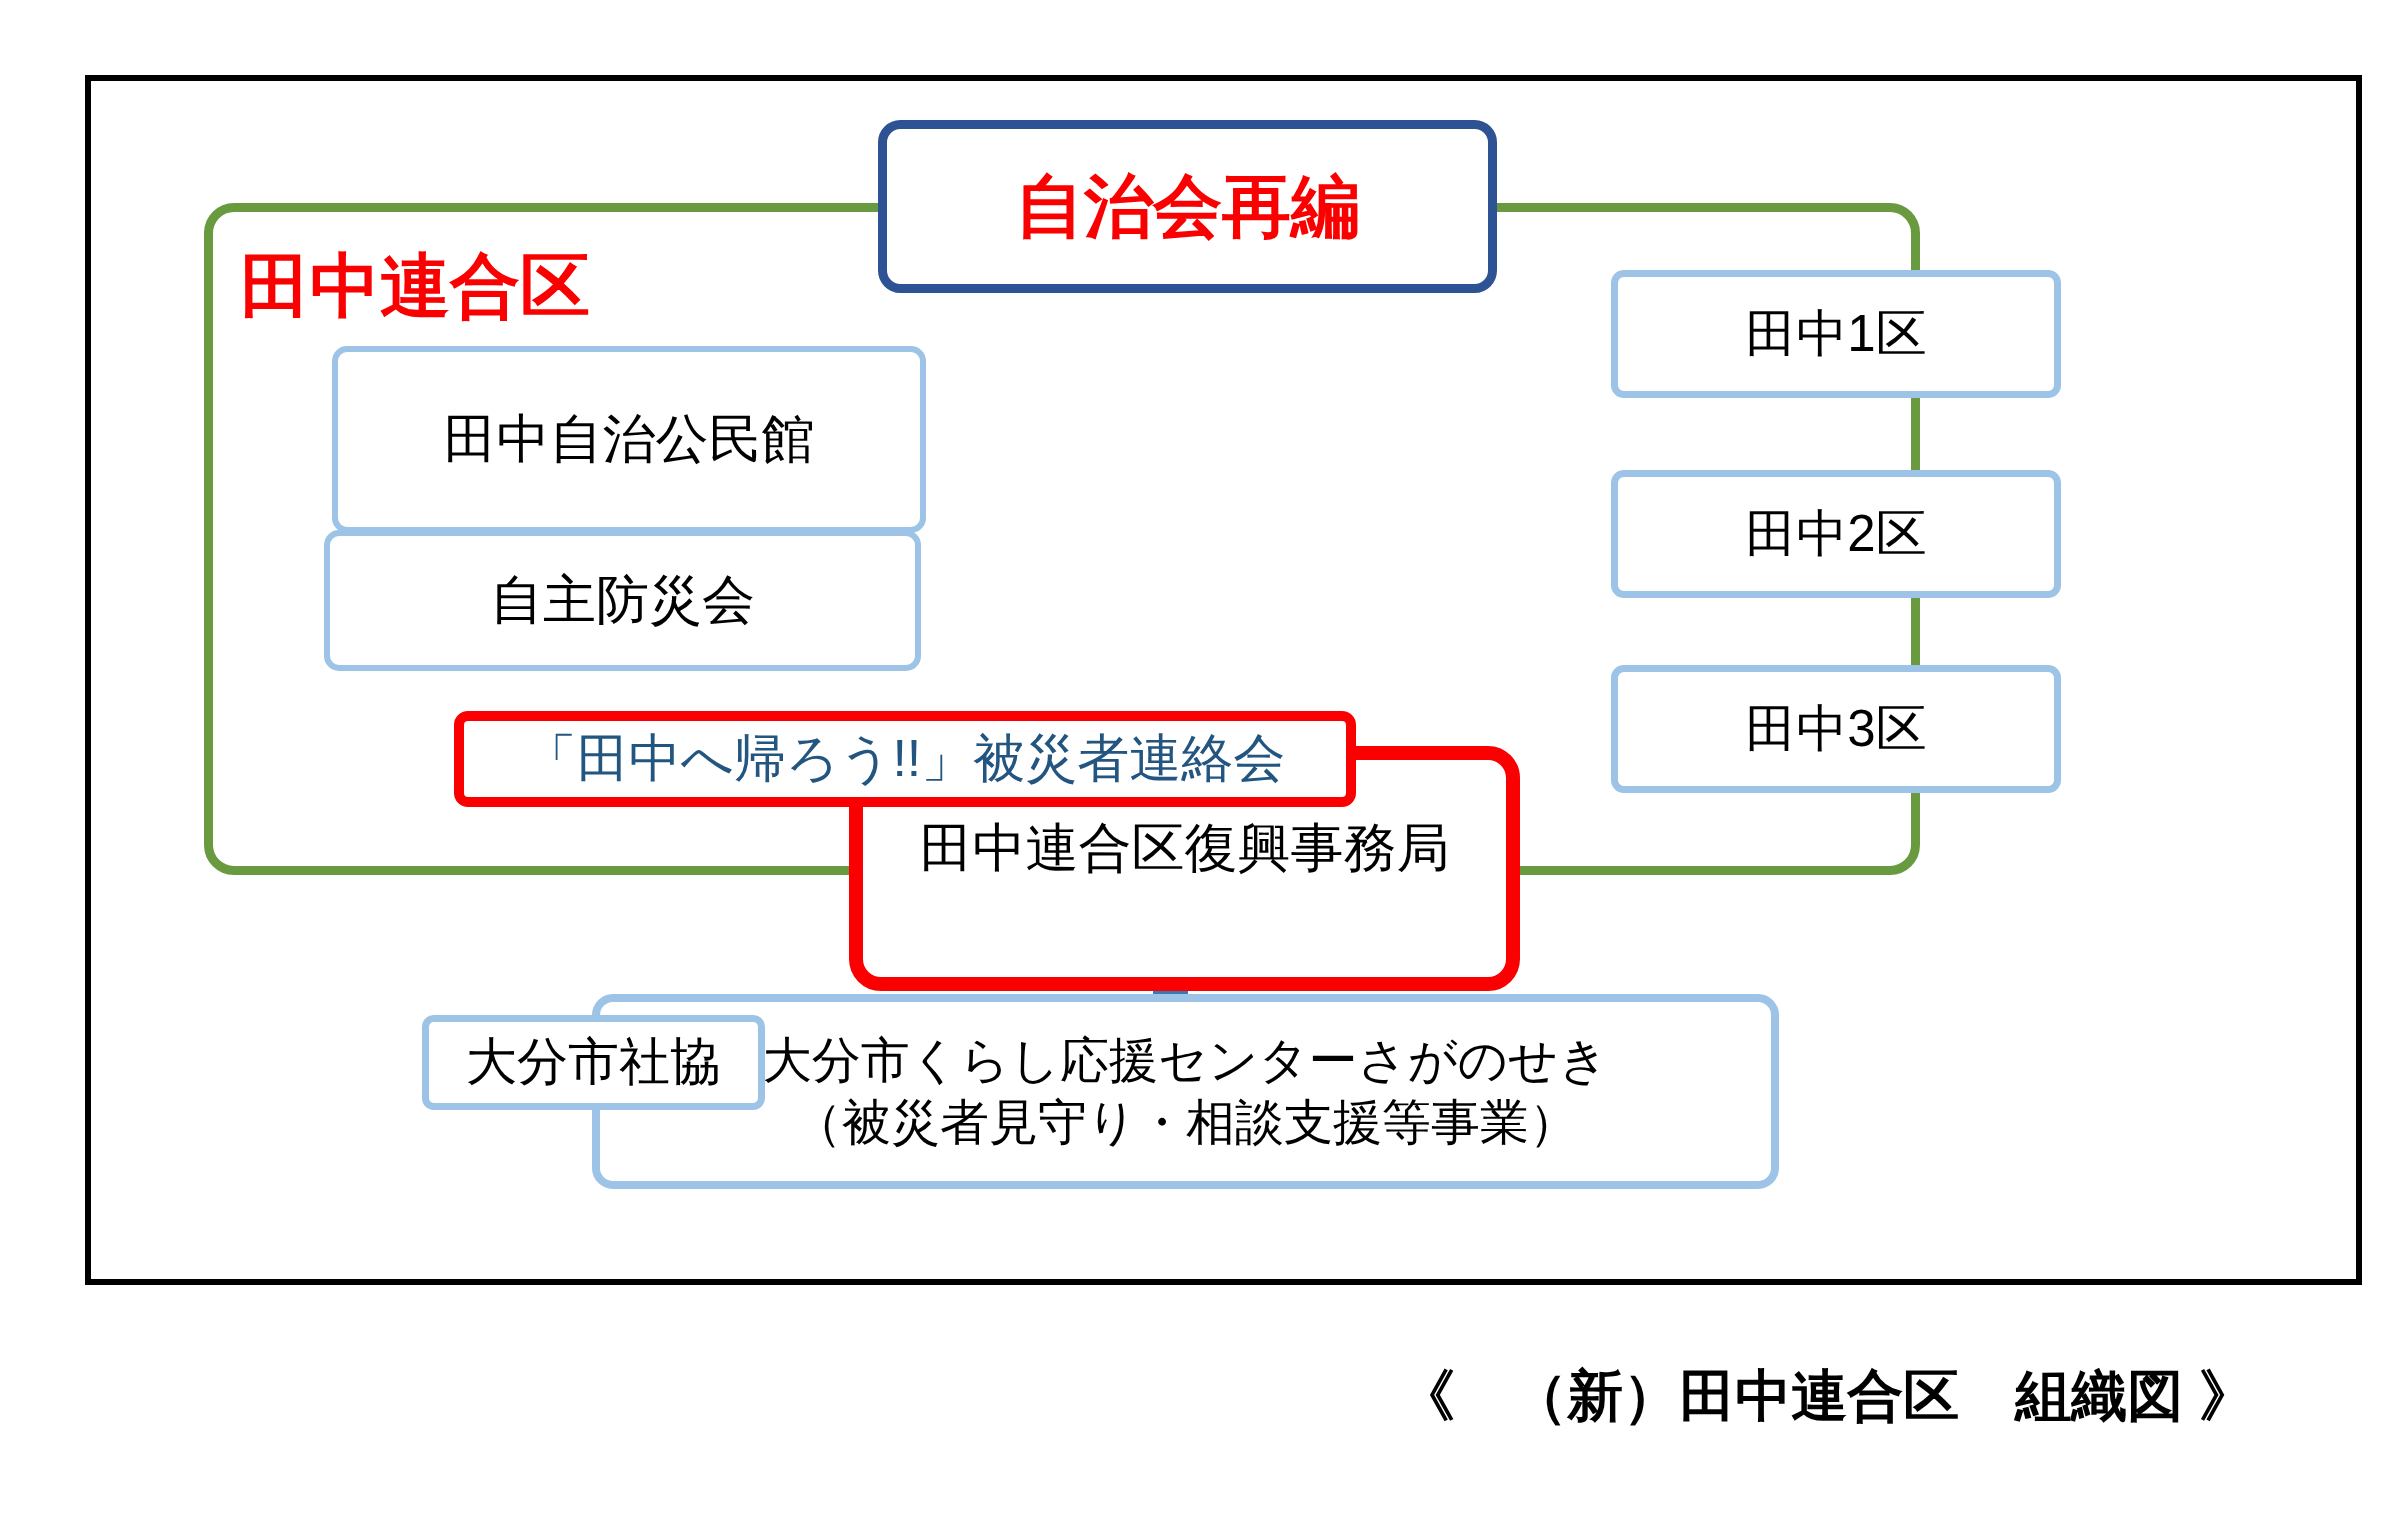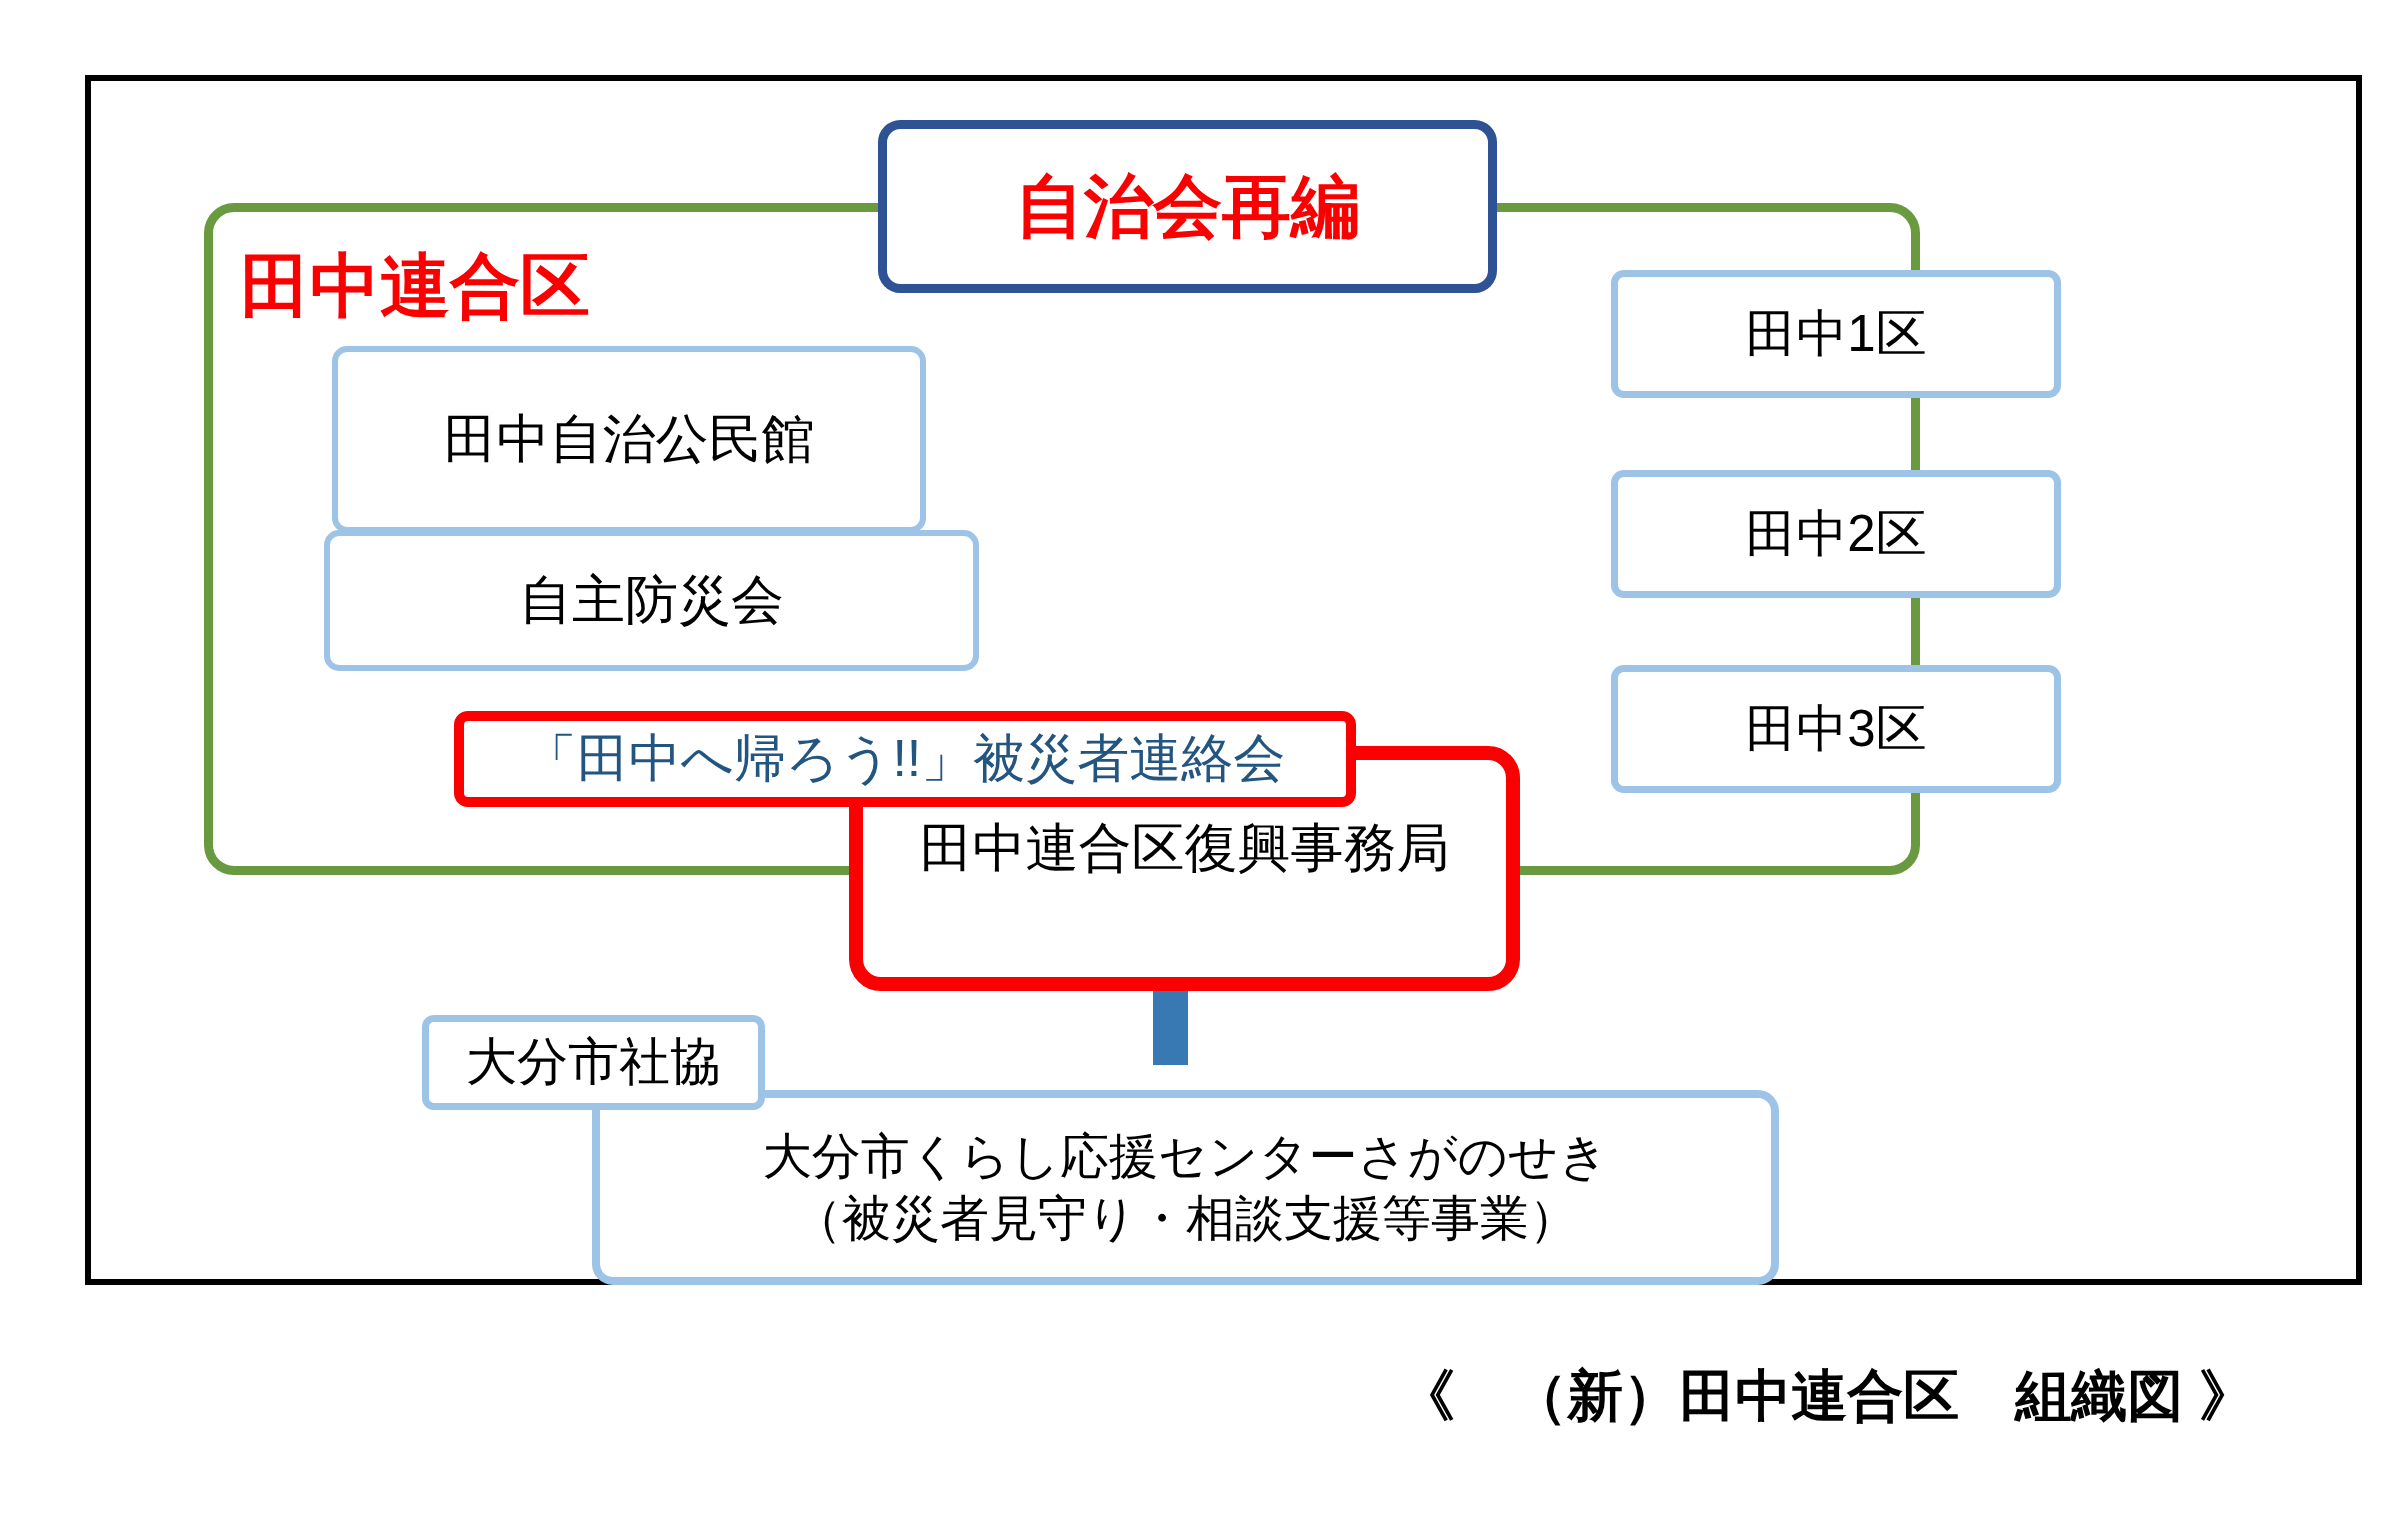--- a/index.html
+++ b/index.html
@@ -54,21 +54,21 @@
     left: 240px; top: 241px; width: 639px; height: 91px;
     font-size: 70px; font-weight: bold;
     color: var(--red, #FA0000);
     display: flex; align-items: center;
     z-index: 3;
   }
 
   .lightblue { border: 6.4px solid var(--light-blue, #9DC3E6); border-radius: 15px; font-size: 53px; }
 
   .box-kominkan { left: 332px; top: 346px; width: 594px; height: 187px; }
-  .box-bousai   { left: 324px; top: 530px; width: 655px; height: 141px; }
+  .box-bousai   { left: 324px; top: 530px; width: 597px; height: 141px; }
 
   .right-box {
     left: 1611px; width: 450px; height: 128px;
     border: 7.5px solid var(--light-blue, #9DC3E6);
     border-radius: 12.8px;
     font-size: 51px;
     z-index: 3;
   }
   .right-box-1 { top: 270px; }
   .right-box-2 { top: 470px; }
@@ -93,21 +93,21 @@
     z-index: 4;
   }
 
   .connector {
     left: 1153px; top: 977px; width: 35px; height: 88px;
     background: var(--steel-blue, #3879B3);
     z-index: 2;
   }
 
   .center-box {
-    left: 592px; top: 1090px; width: 1187px; height: 195px;
+    left: 592px; top: 994px; width: 1187px; height: 195px;
     border: 8.5px solid var(--light-blue, #9DC3E6);
     border-radius: 21px;
     font-size: 49px;
     line-height: 1.25;
     flex-direction: column;
     z-index: 3;
   }
 
   .shakyo-box {
     left: 422px; top: 1015px; width: 343px; height: 95px;

